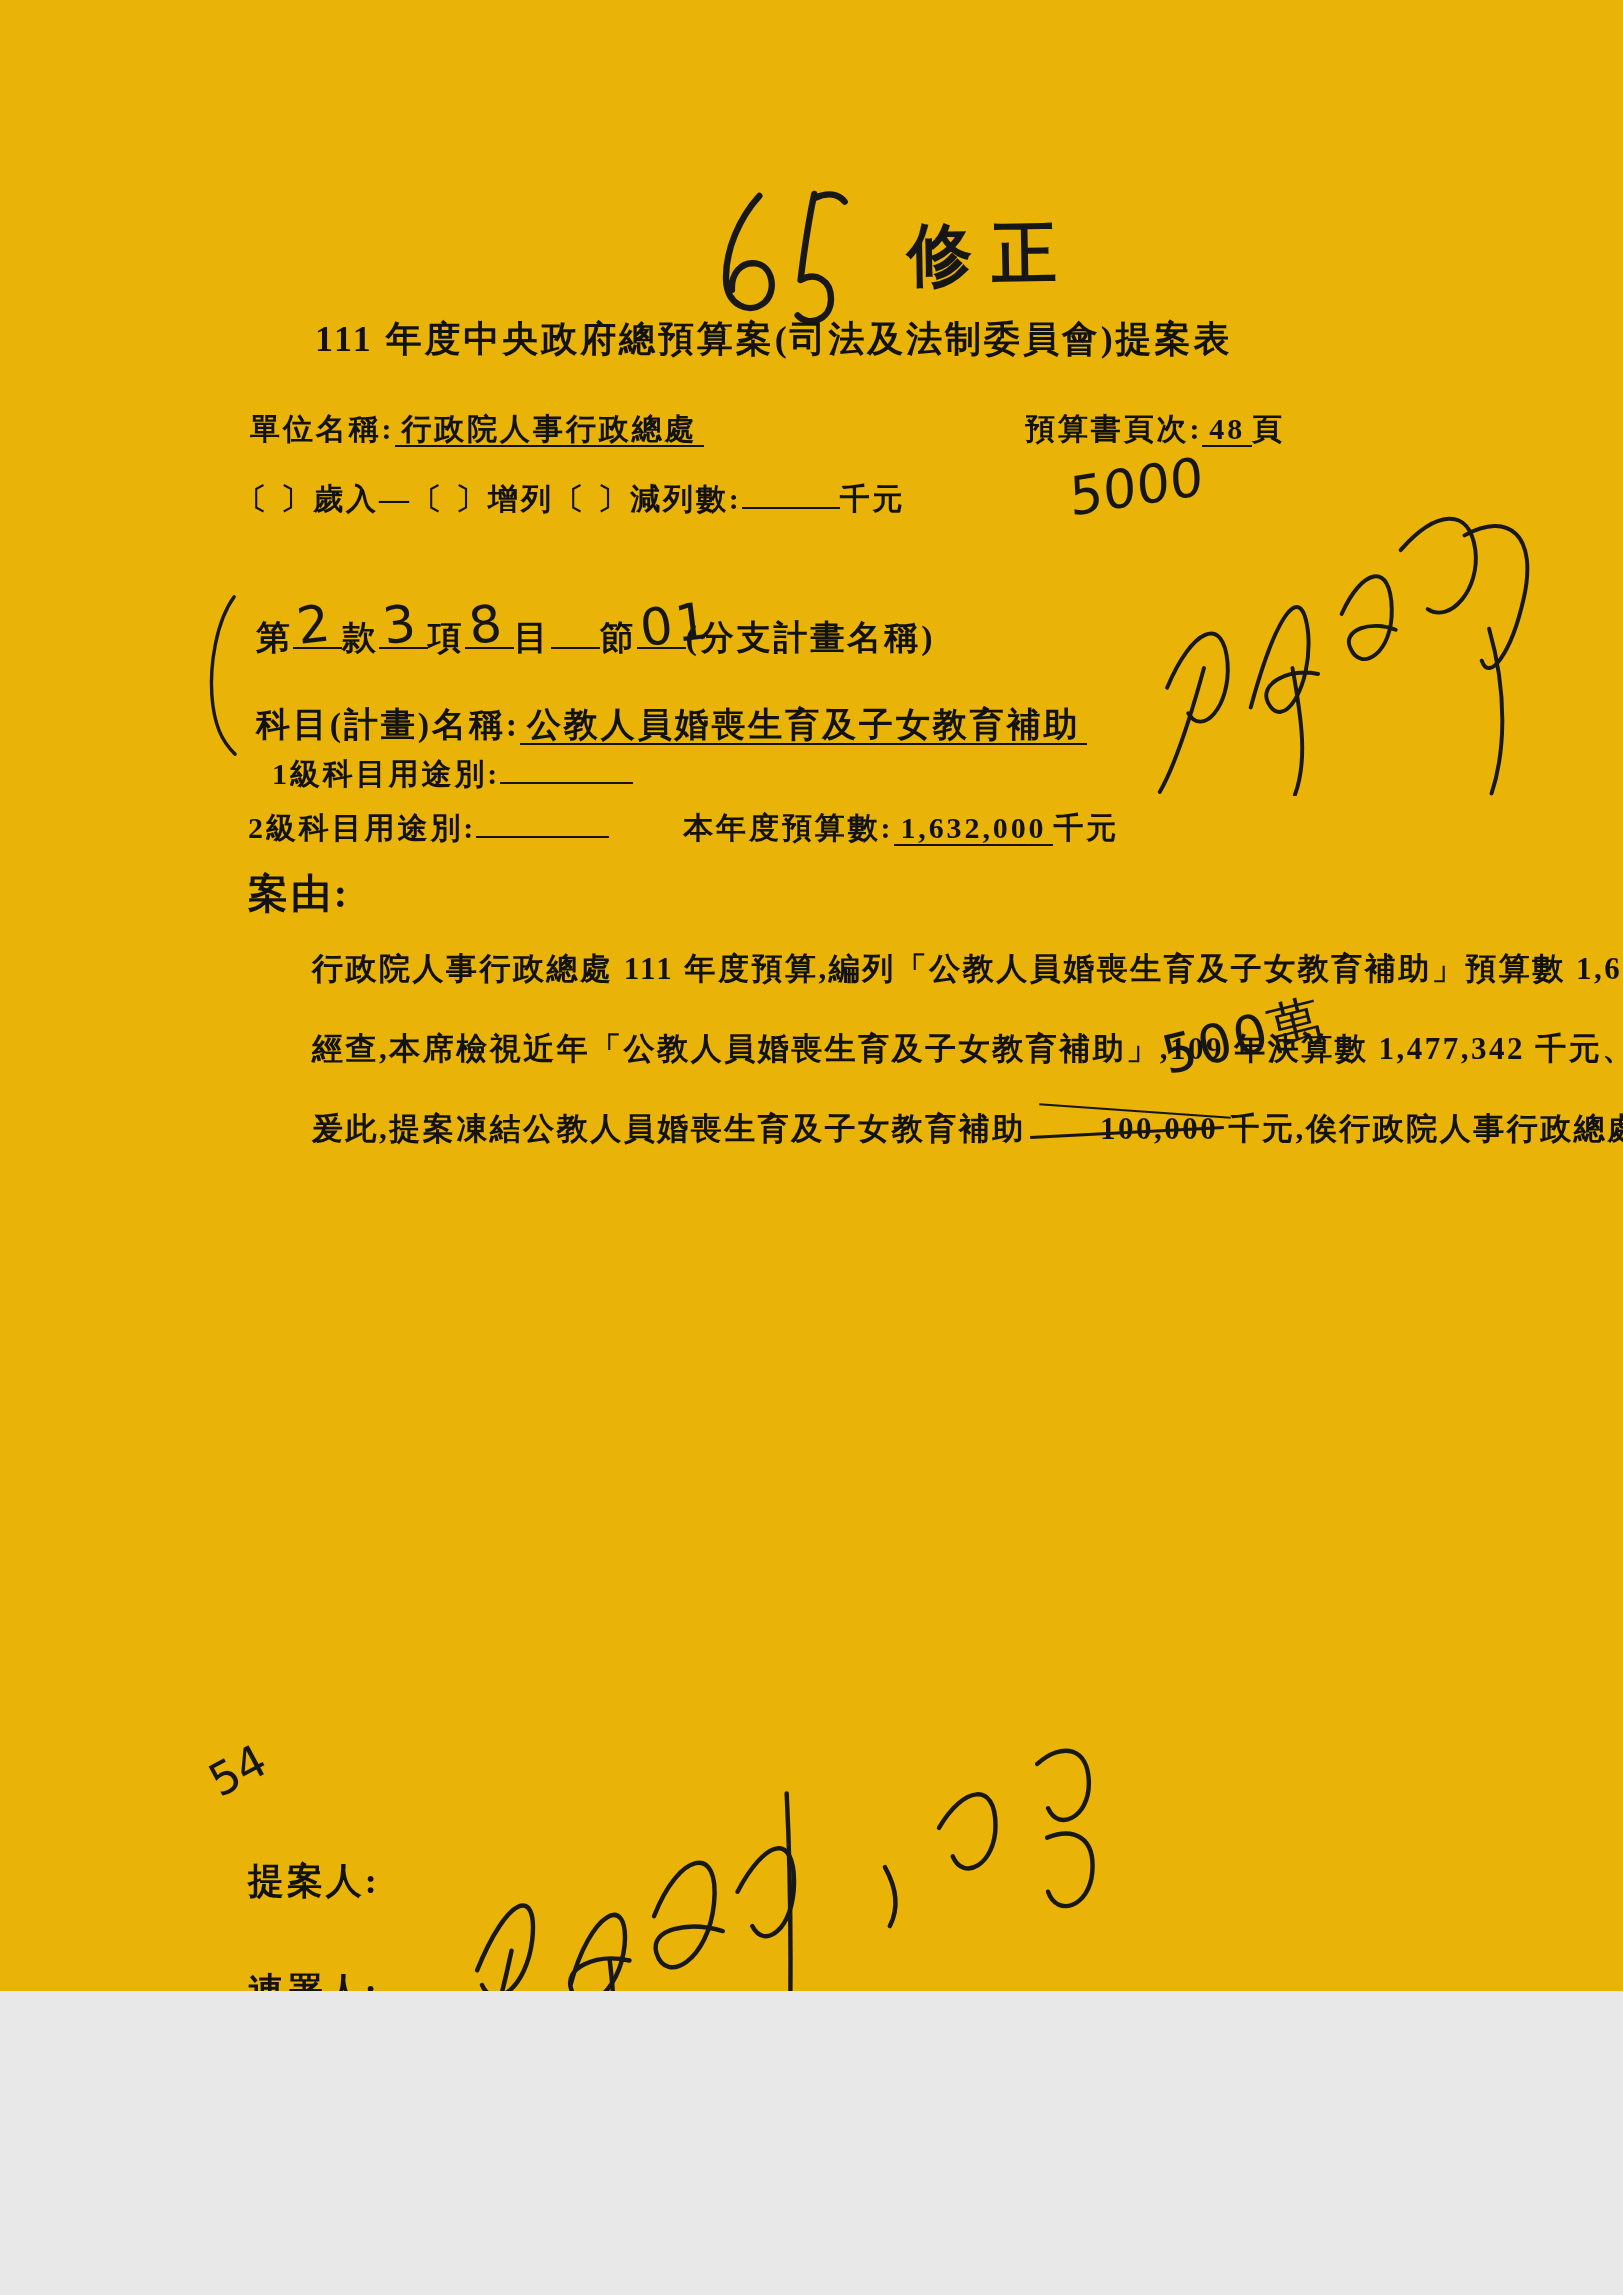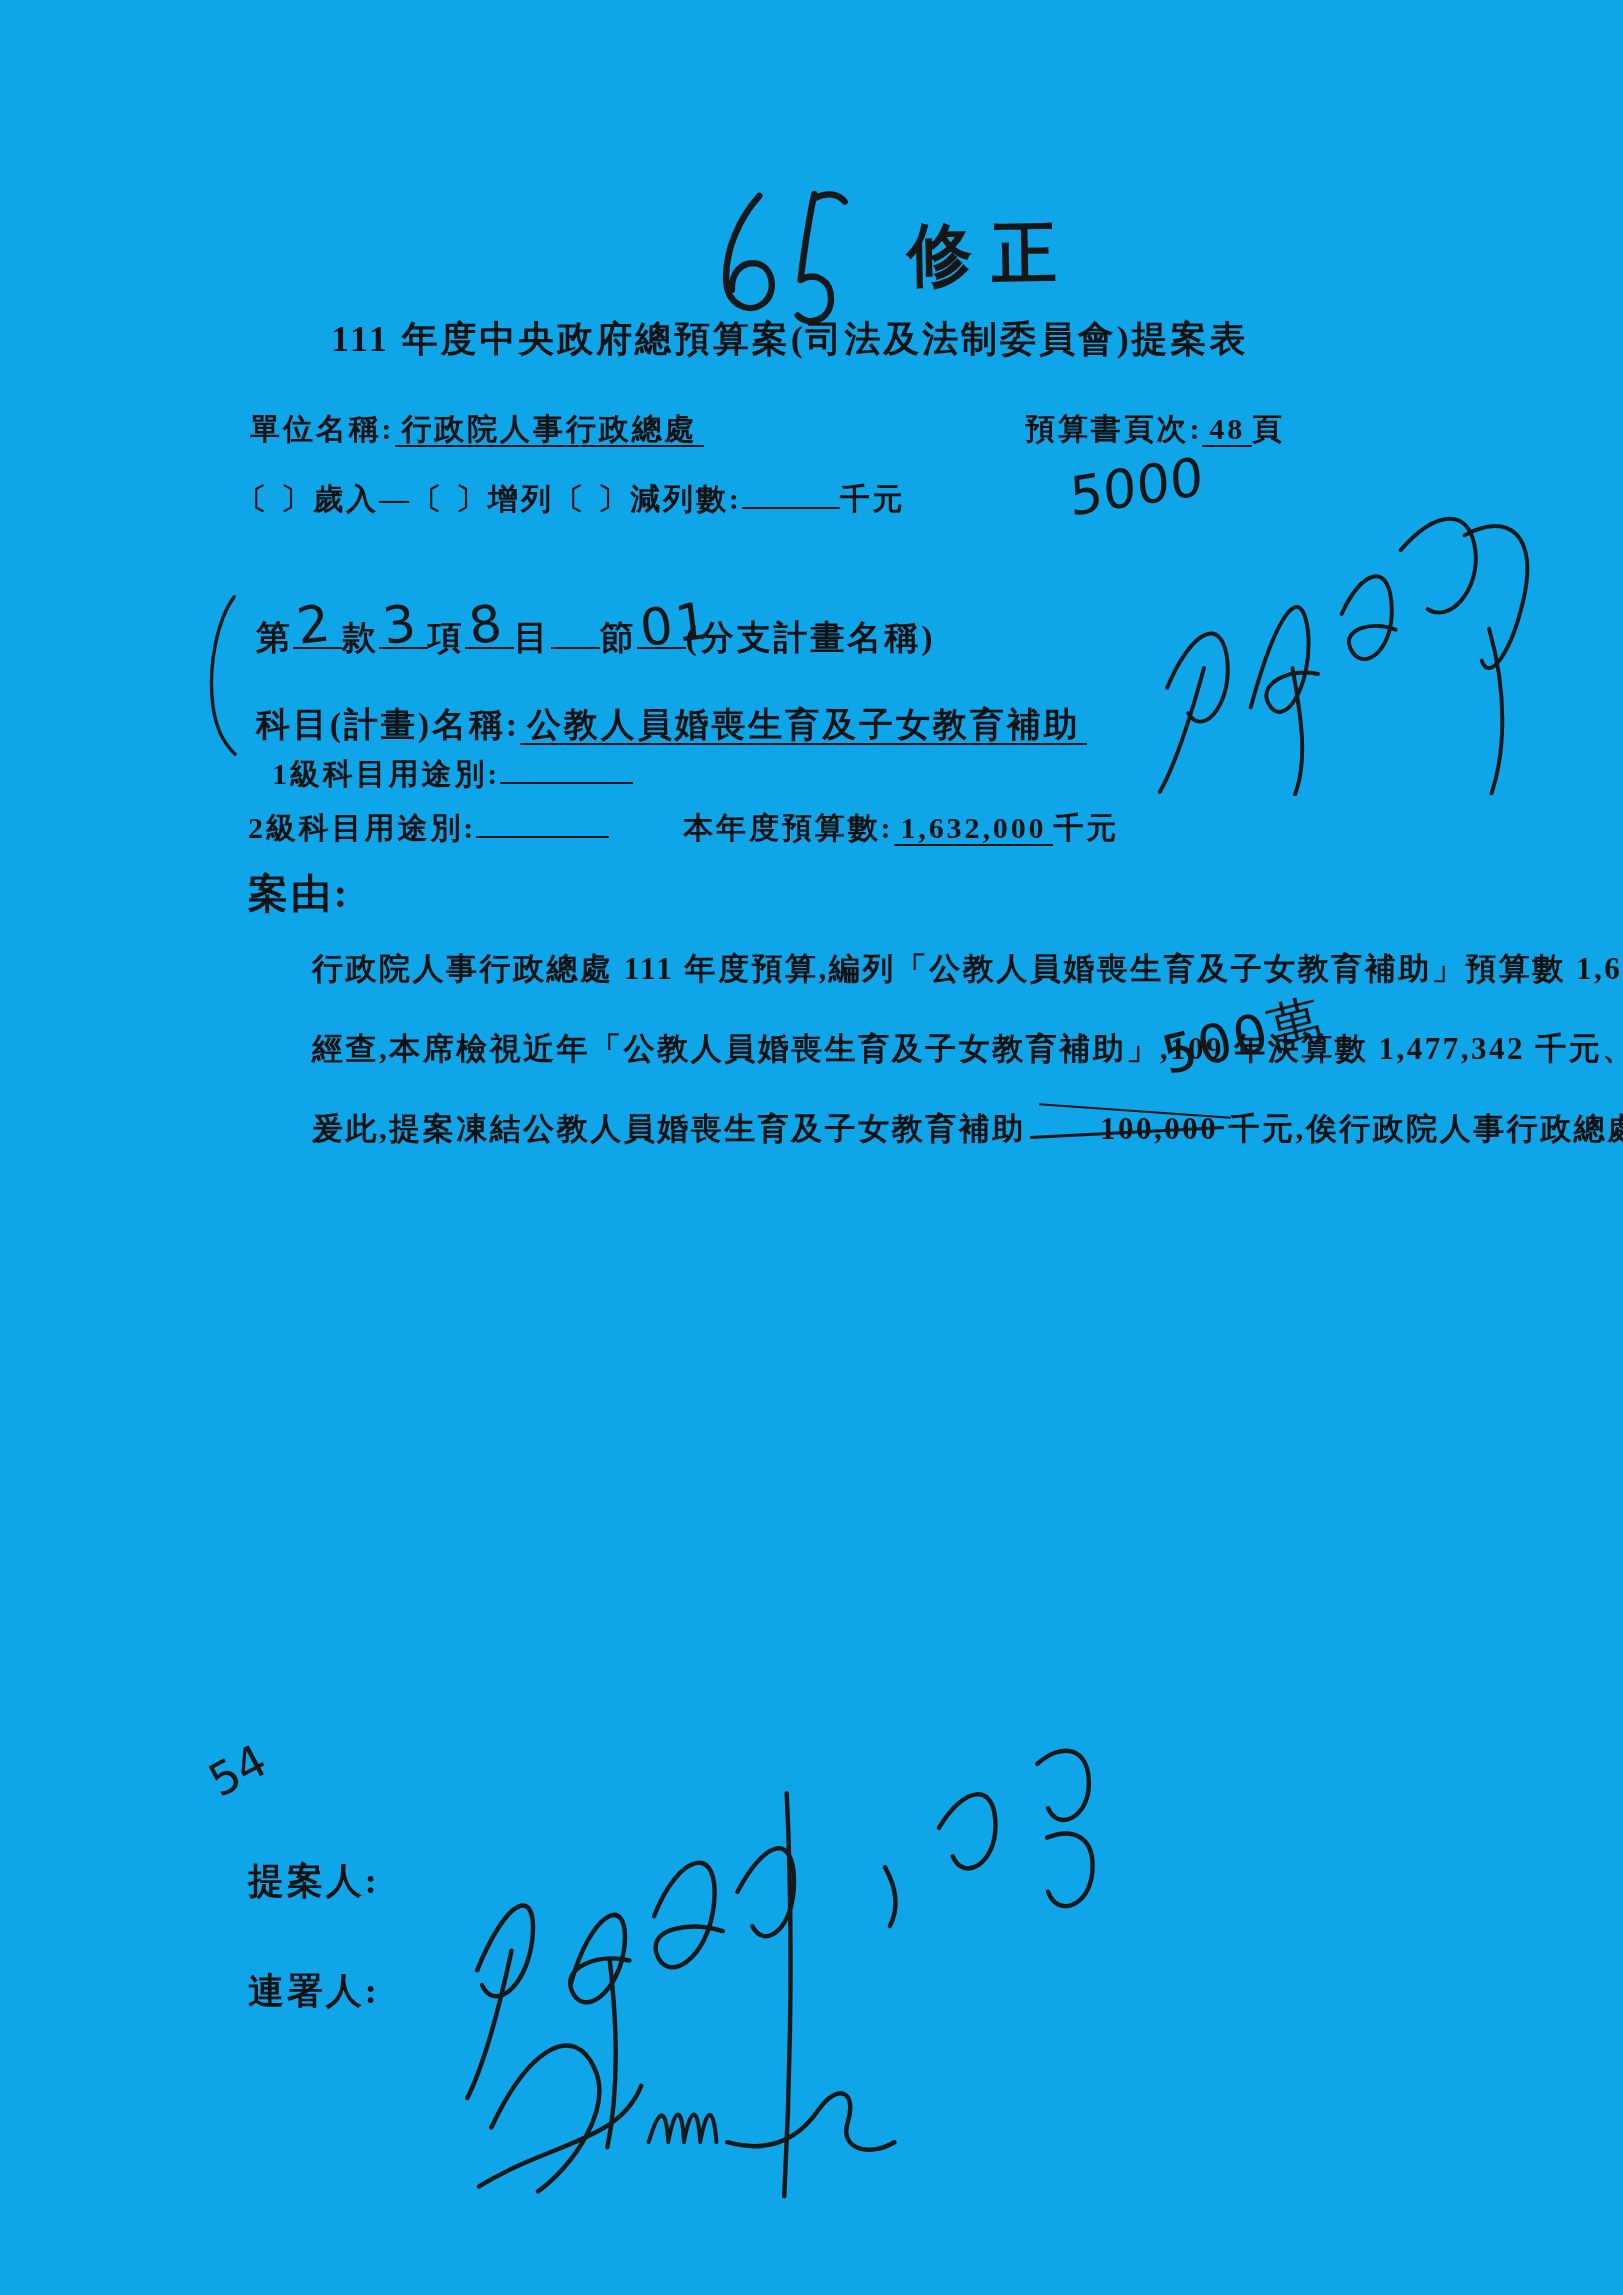--- a/index.html
+++ b/index.html
@@ -1,28 +1,28 @@
 <!DOCTYPE html>
 <html style="font-size:7.9px"><head>
 <meta charset="utf-8">
 <style>
   html,body{margin:0;padding:0;background:#e8e8e8;}
   .page{
     position:relative;
-    width:1623px;height:2295px;
-    background:#0ea5e9;
+    width:1623px;height:1991px;
+    background:#eab308;
     overflow:hidden;
     color:#121212;
     font-family:"Liberation Serif","DejaVu Serif",serif;
     font-weight:700;
   }
   .abs{position:absolute;}
   .print{font-family:"Liberation Serif","DejaVu Serif",serif;font-weight:700;letter-spacing:2.9px;white-space:nowrap;}
   .hand{font-family:"DejaVu Sans",sans-serif;font-weight:400;color:#161616;white-space:nowrap;}
-  .title{font-size:36px;margin-left:16px;}
+  .title{font-size:36px;}
   .row{font-size:30px;}
   .row-lg{font-size:34px;}
   .u{border-bottom:2.9px solid #141414;padding:0 6.9px;}
   .u-blank{display:inline-block;border-bottom:2.9px solid #141414;height:31px;vertical-align:baseline;position:relative;}
   .w-small{width:59px;}
   .w-med{width:98px;}
   .w-big{width:133px;}
   .w-digit{width:49px;}
   .digit{position:absolute;bottom:-2.9px;left:3.9px;font-size:51px;line-height:1;transform:rotate(-7deg);}
   .paras{width:1130px;font-size:31px;line-height:80px;text-align:justify;letter-spacing:2.5px;}

